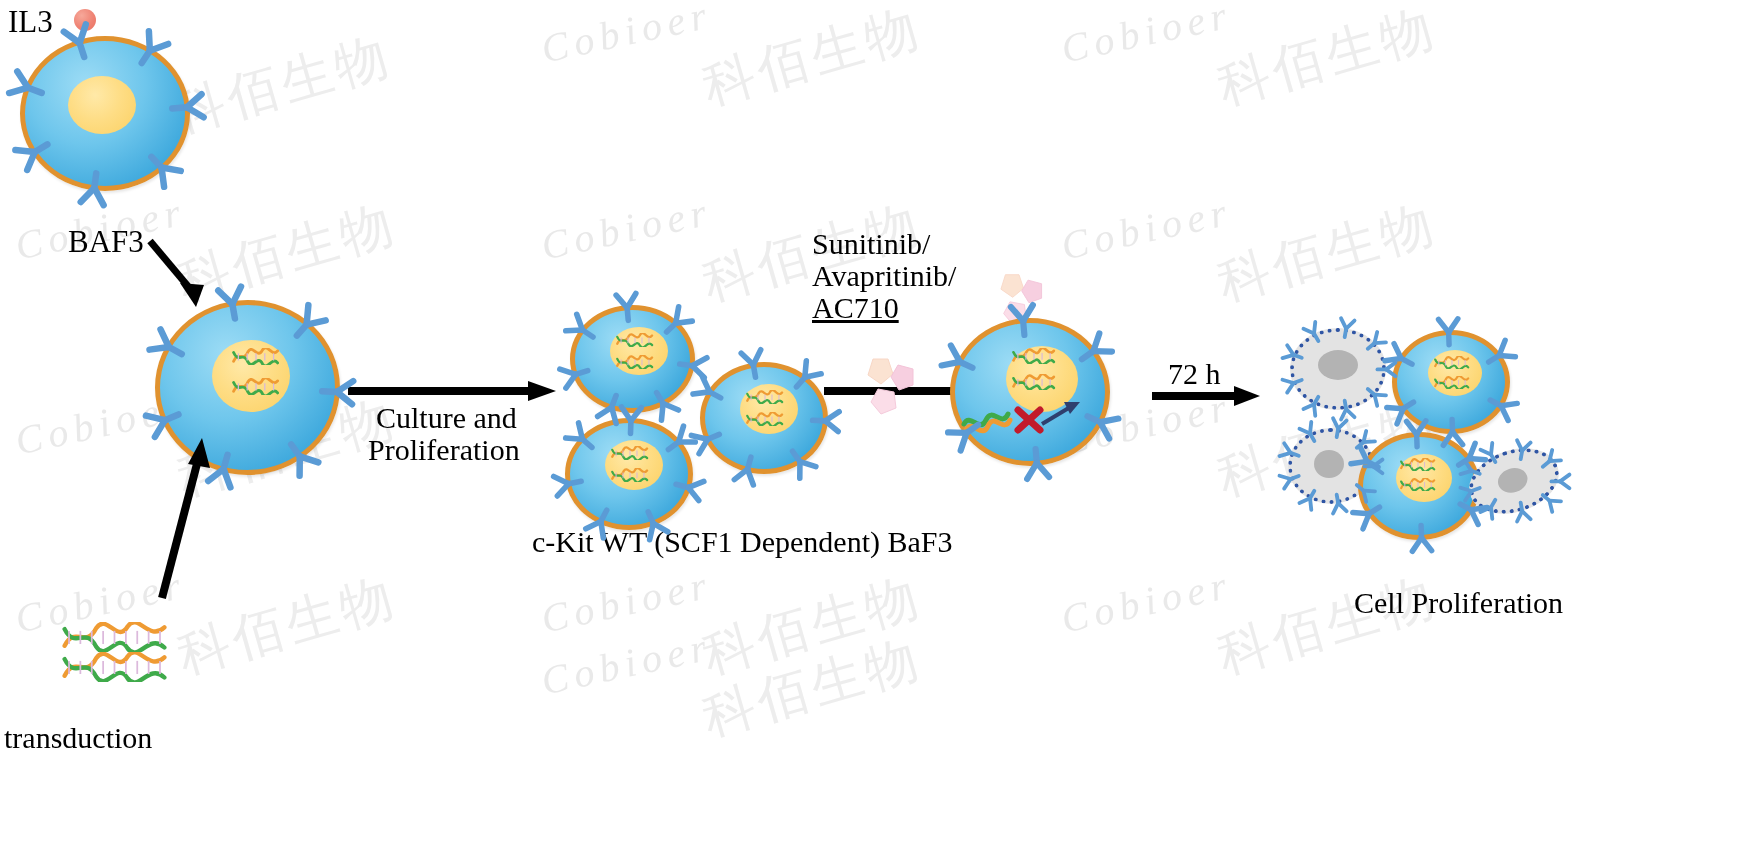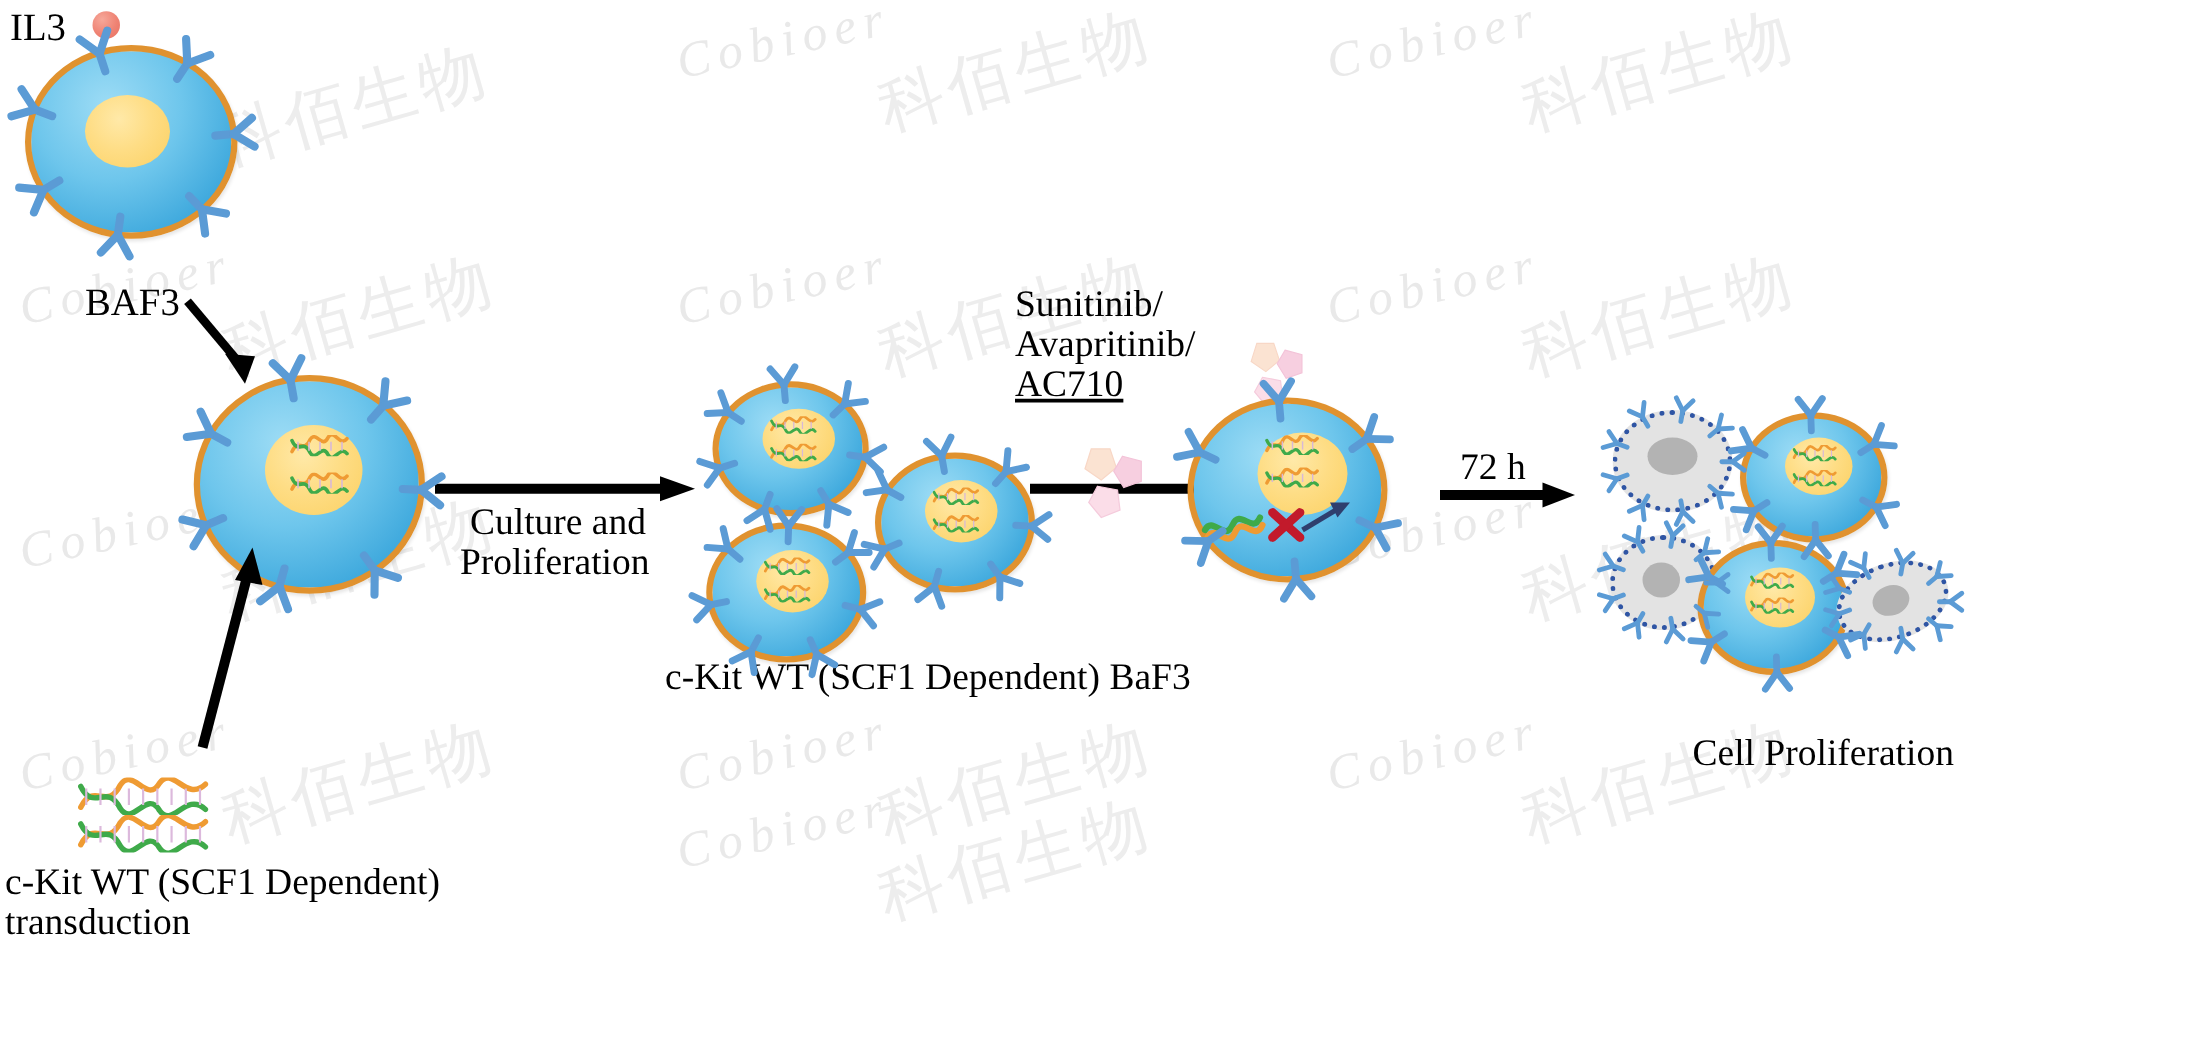--- a/index.html
+++ b/index.html
@@ -145,21 +145,20 @@
   <div class="cell" id="cell2" style="left:155px;top:300px;width:185px;height:175px;">
     <div class="membrane"></div>
     <div class="nucleus" style="left:57px;top:40px;width:78px;height:72px;"></div>
   </div>
 
   <svg class="arrow" style="left:148px;top:430px;" width="80" height="175" viewBox="0 0 80 175">
     <line x1="14" y1="168" x2="50" y2="30" stroke="#000" stroke-width="8"></line>
     <polygon points="54,8 40,34 62,38" fill="#000"></polygon>
   </svg>
 
-  <div class="lbl lbl-trans" style="left:4px;top:686px;">c-Kit WT (SCF1 Dependent)</div>
   <div class="lbl lbl-trans" style="left:4px;top:718px;">transduction</div>
 
   <svg class="arrow" style="left:348px;top:380px;" width="210" height="22" viewBox="0 0 210 22">
     <line x1="0" y1="11" x2="186" y2="11" stroke="#000" stroke-width="8"></line>
     <polygon points="208,11 180,1 180,21" fill="#000"></polygon>
   </svg>
   <div class="lbl lbl-arrowbot" style="left:376px;top:398px;">Culture and</div>
   <div class="lbl lbl-arrowbot" style="left:368px;top:430px;">Proliferation</div>
 
   <div class="cell" style="left:570px;top:305px;width:125px;height:108px;">

